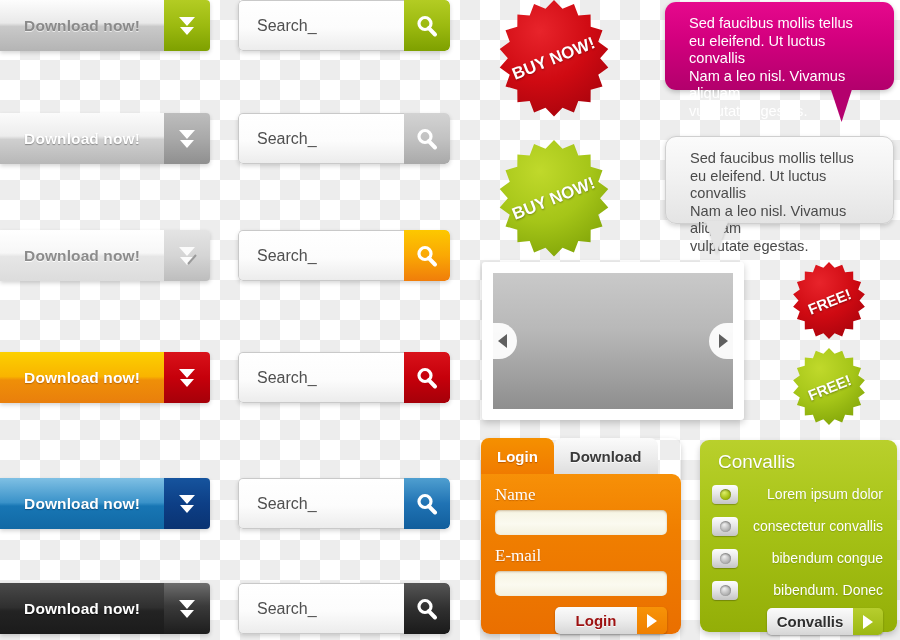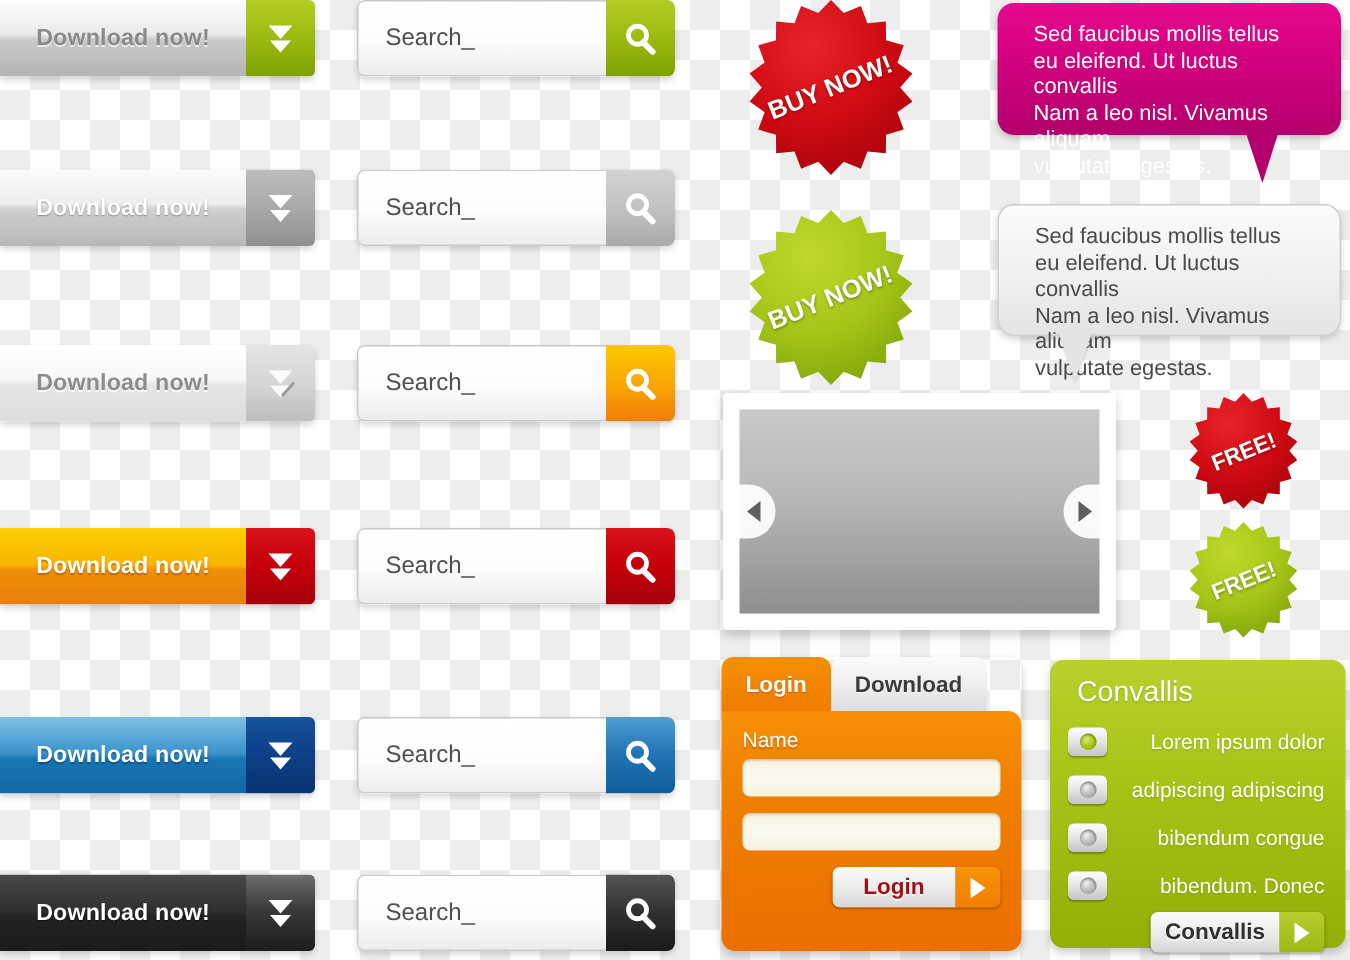--- a/index.html
+++ b/index.html
@@ -108,21 +108,21 @@
   .login .tabs{position:absolute;top:0;left:0;right:0;height:36px;display:flex;}
   .tab{height:36px;display:flex;align-items:center;box-sizing:border-box;padding:0 16px;
        border-radius:8px 8px 0 0;font-size:15px;font-weight:bold;}
   .tab.active{background:linear-gradient(to bottom,#f59000 0%,#f07b00 100%);color:#ffffff;
        text-shadow:0 1px 1px rgba(150,60,0,.6);}
   .tab.inactive{background:linear-gradient(to bottom,#fbfbfb 0%,#ebebeb 60%,#dedede 100%);color:#3a3a3a;
        text-shadow:0 1px 0 rgba(255,255,255,.8);}
   .login .body{position:absolute;top:36px;left:0;right:0;bottom:0;
        background:linear-gradient(to bottom,#f79007 0%,#f07f00 35%,#ea6f00 100%);
        border-radius:0 9px 9px 9px;box-sizing:border-box;padding:11px 14px 12px 14px;}
-  .flabel{font-size:14px;color:#ffffff;margin-bottom:5px;text-shadow:0 1px 1px rgba(160,70,0,.5);}
+  .flabel{font-size:17px;color:#ffffff;margin-bottom:5px;text-shadow:0 1px 1px rgba(160,70,0,.5);font-family:Liberation Serif, serif;}
   .finput{width:100%;height:25px;box-sizing:border-box;border:none;border-radius:5px;
        background:linear-gradient(to bottom,#f6f4e2 0%,#fbfaf0 55%,#f3f1df 100%);
        box-shadow:inset 0 1px 2px rgba(120,60,0,.3);margin-bottom:11px;
        padding:0 8px;font-family:"Liberation Sans",sans-serif;font-size:13px;color:#4a4a4a;outline:none;}
   .gbtn{display:flex;height:27px;border-radius:5px;overflow:hidden;
        box-shadow:0 1px 2px rgba(0,0,0,.3);}
   .gbtn .t{flex:1;display:flex;align-items:center;justify-content:center;
        background:linear-gradient(to bottom,#fbfbfb 0%,#ececec 50%,#d6d6d6 100%);
        font-size:15px;font-weight:bold;text-shadow:0 1px 0 rgba(255,255,255,.85);}
   .gbtn .a{width:30px;display:flex;align-items:center;justify-content:center;}
@@ -297,20 +297,21 @@
   </div>
 
   <div class="login" style="left:481px;top:438px;width:200px;height:196px">
     <div class="tabs">
       <div class="tab active">Login</div>
       <div class="tab inactive">Download</div>
     </div>
     <div class="body">
       <div class="flabel">Name</div>
       <input class="finput" type="text" placeholder="" style="">
+      <div class="flabel">E-mail</div>
       <input class="finput" type="text" placeholder="" style="">
       <div class="gbtn gbtn-login" style="width:112px;margin-left:auto">
         <div class="t">Login</div>
         <div class="a">
             <i></i>
           </div>
       </div>
     </div>
   </div>
 
@@ -320,21 +321,21 @@
     <div class="crow">
       <div class="radio on">
           <div class="dot"></div>
         </div>
       <div class="txt">Lorem  ipsum  dolor</div>
     </div>
     <div class="crow">
       <div class="radio">
           <div class="dot"></div>
         </div>
-      <div class="txt">adipiscing adipiscing</div>
+      <div class="txt">consectetur convallis</div>
     </div>
     <div class="crow">
       <div class="radio">
           <div class="dot"></div>
         </div>
       <div class="txt">bibendum  congue</div>
     </div>
     <div class="crow">
       <div class="radio">
           <div class="dot"></div>

